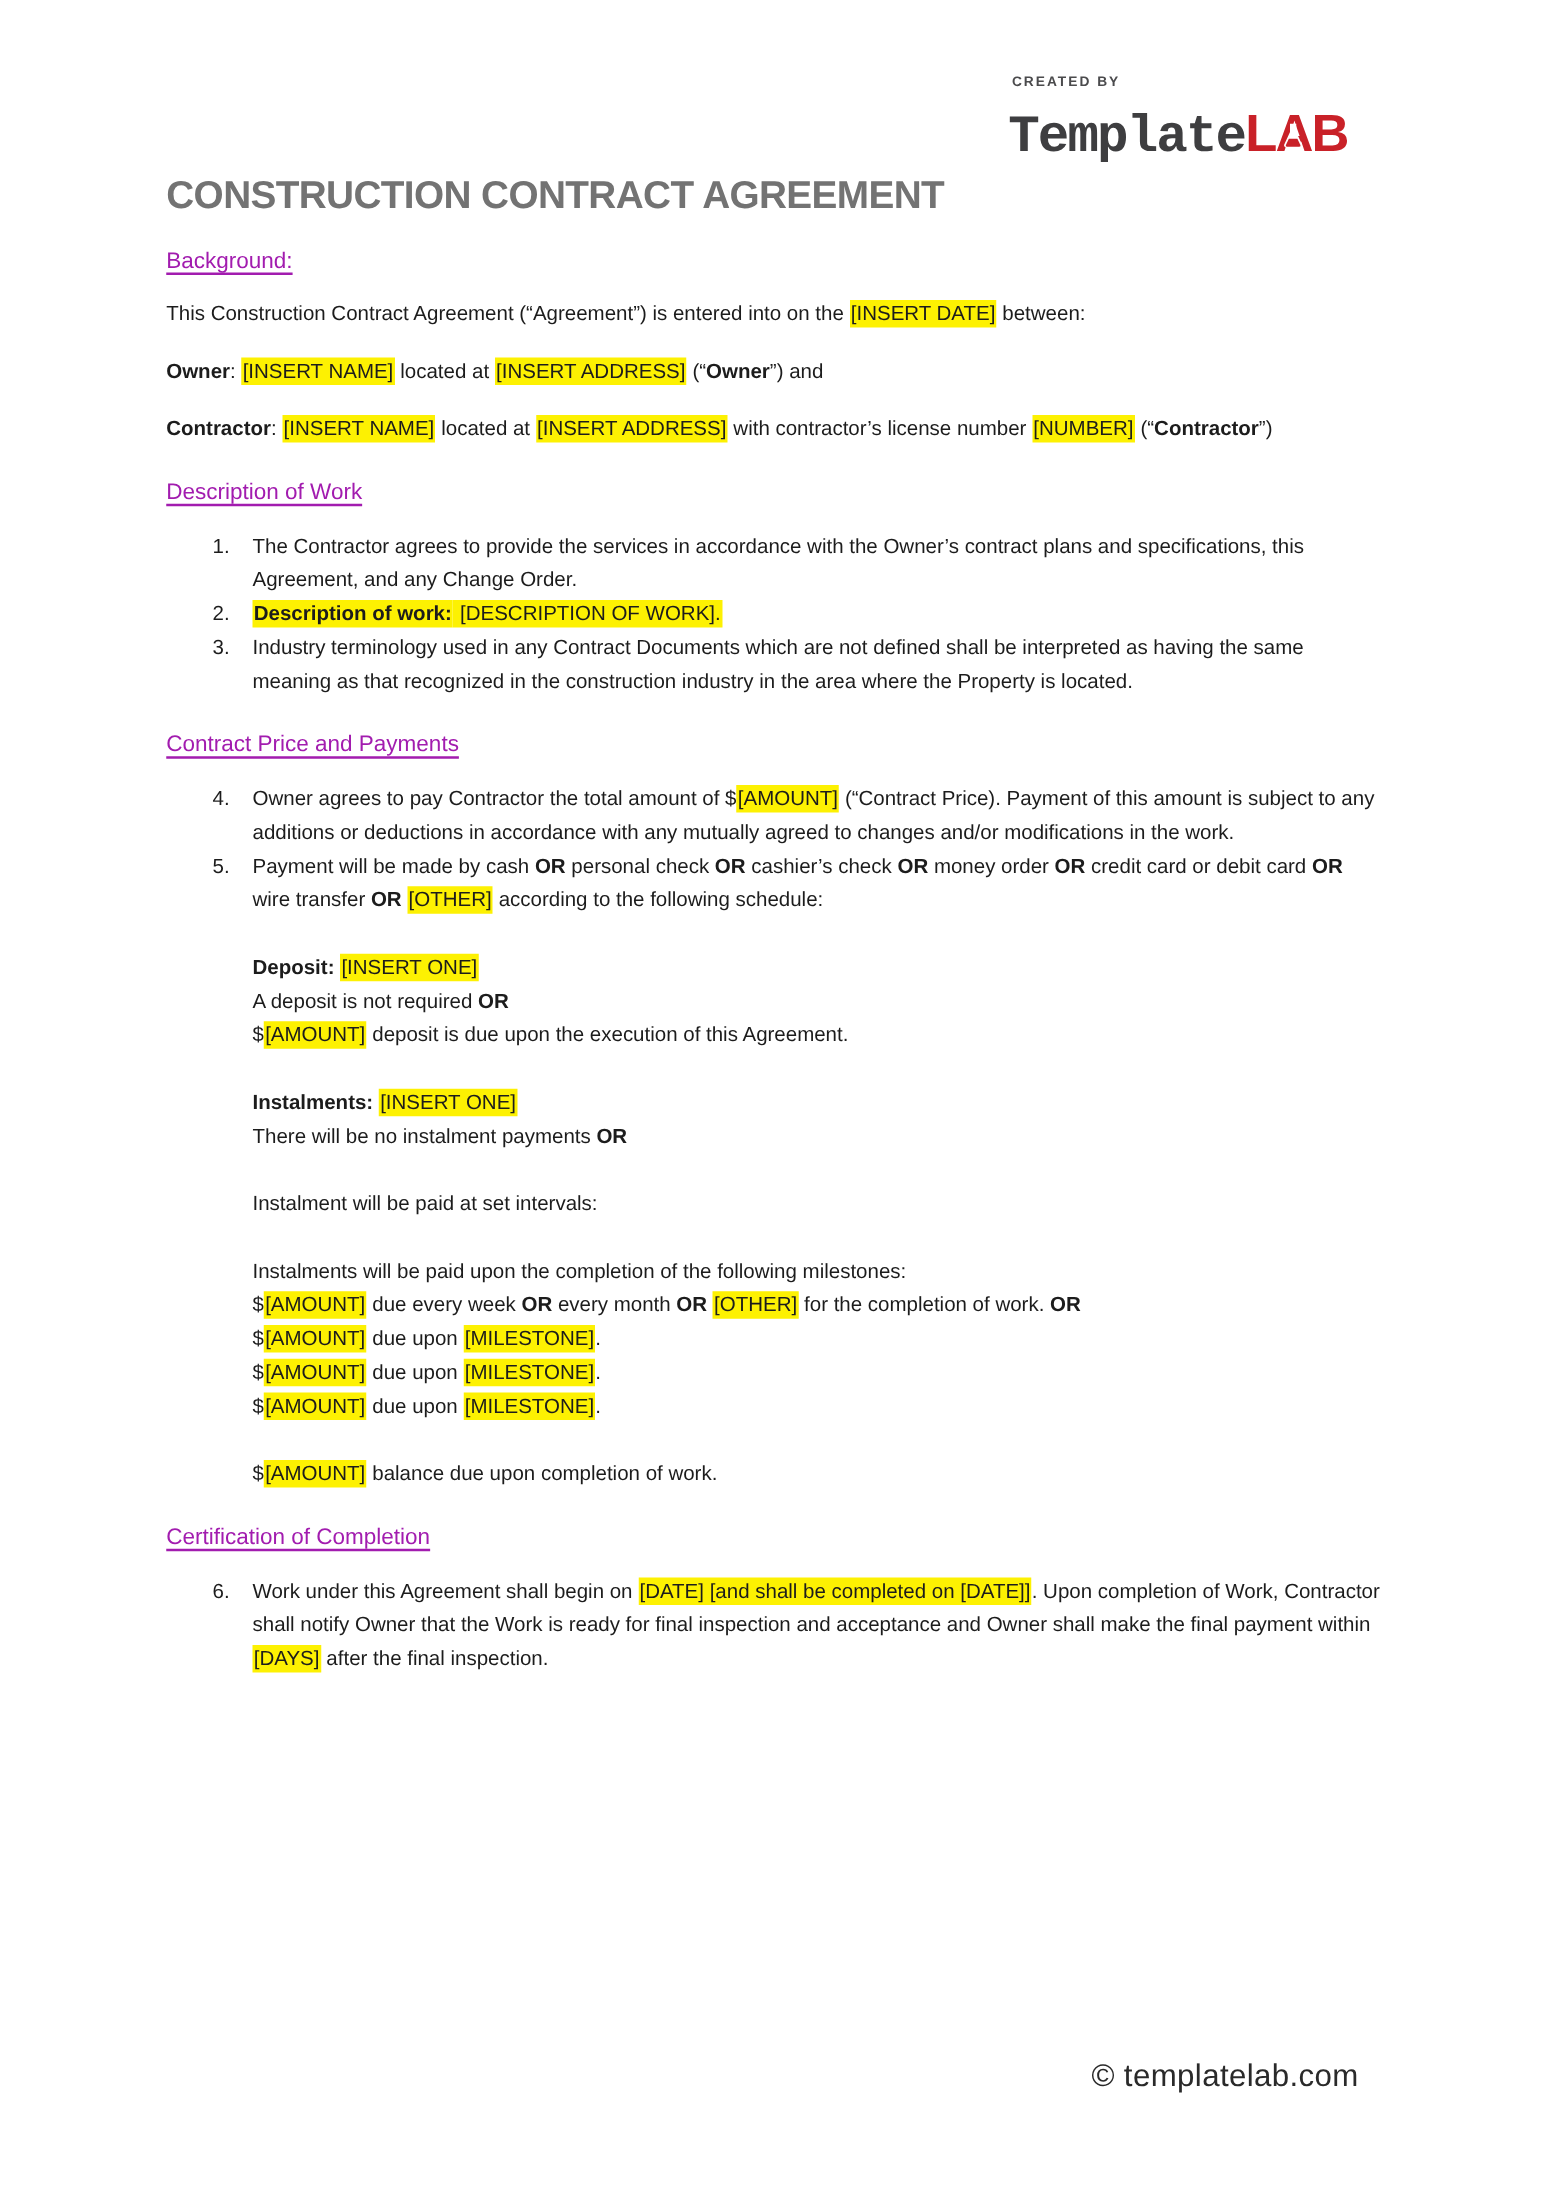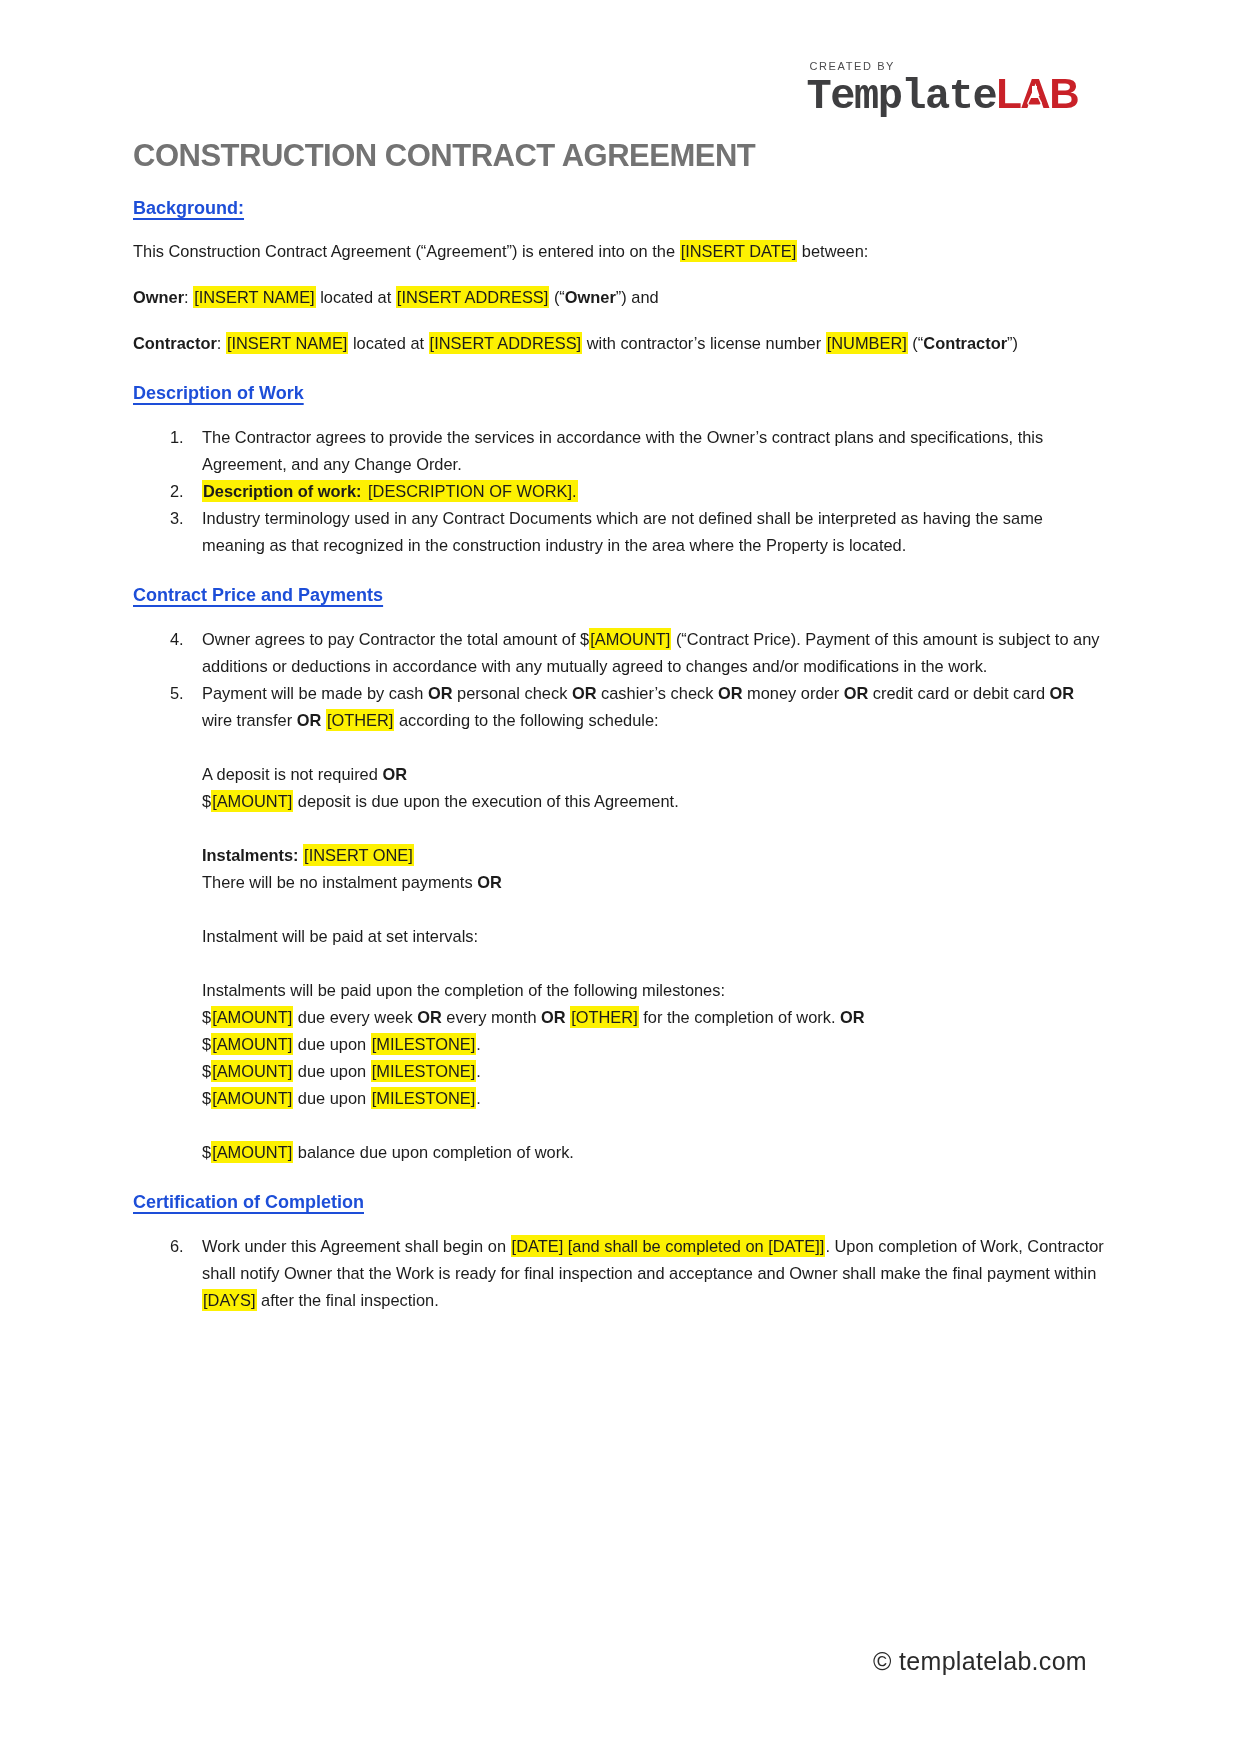--- a/index.html
+++ b/index.html
@@ -6,30 +6,30 @@
   html, body { background:#ffffff; }
   body {
     width:1240px; height:1754px; position:relative; overflow:hidden;
     font-family:"Liberation Sans","DejaVu Sans",sans-serif;
     color:var(--text,#1c1c1c);
   }
   .page { position:absolute; inset:0; padding:58px 133px 0 133px; }
 
   
   .logo { position:absolute; top:60px; right:162px; }
-  .created-by { font-size:11px; font-weight:400; letter-spacing:1.6px; color:#4b4b4d; margin-left:3px; margin-bottom:1px; }
+  .created-by { font-size:11px; font-weight:700; letter-spacing:1.6px; color:#4b4b4d; margin-left:3px; margin-bottom:14px; }
   .wordmark { font-size:42px; font-weight:700; letter-spacing:-1.5px; line-height:1.0; white-space:nowrap; }
   .brand-dark { color:var(--brand-dark,#3e3e40);font-family:Liberation Mono, monospace; }
   .brand-red  { color:var(--brand-red,#c92128); position:relative; display:inline-block; }
   .flask { position:absolute; left:31px; top:12px; width:15px; height:21px; }
 
   
   .title { margin-top:82px; text-align:left; font-size:31px; line-height:32px; font-weight:700; letter-spacing:-0.5px; color:#737373; }
   .h {
-    margin-top:25px; font-size:18px; line-height:22px; font-weight:700; color:#1d4ed8;
+    margin-top:25px; font-size:18px; line-height:22px; font-weight:400; color:#a21caf;
     text-decoration:underline; text-decoration-thickness:2px; text-underline-offset:4px;
   }
 
   
   .p { margin-top:19px; font-size:16.4px; line-height:27px; }
   .ol { margin-top:20px; font-size:16.4px; }
   .li { display:flex; line-height:27px; padding-left:37px; }
   .li .num { flex:none; width:32px; }
   .li .txt { flex:1; }
 
@@ -84,20 +84,21 @@
       <span class="num">4.</span>
       <span class="txt"><span>Owner agrees to pay Contractor the total amount of $</span><span class="hl">[AMOUNT]</span><span> (“Contract Price). Payment of this amount is subject to any additions or deductions in accordance with any mutually agreed to changes and/or modifications in the work.</span></span>
     </div>
     <div class="li">
       <span class="num">5.</span>
       <span class="txt"><span>Payment will be made by cash </span><span class="b">OR</span><span> personal check </span><span class="b">OR</span><span> cashier’s check </span><span class="b">OR</span><span> money order </span><span class="b">OR</span><span> credit card or debit card </span><span class="b">OR</span><span> wire transfer </span><span class="b">OR</span><span> </span><span class="hl">[OTHER]</span><span> according to the following schedule:</span></span>
     </div>
   </div>
 
   <div class="schedule">
+    <p class="sline"><span class="b">Deposit: </span><span class="hl">[INSERT ONE]</span></p>
     <p class="sline"><span>A deposit is not required </span><span class="b">OR</span></p>
     <p class="sline"><span>$</span><span class="hl">[AMOUNT]</span><span> deposit is due upon the execution of this Agreement.</span></p>
     <p class="sline gap"><span class="b">Instalments: </span><span class="hl">[INSERT ONE]</span></p>
     <p class="sline"><span>There will be no instalment payments </span><span class="b">OR</span></p>
     <p class="sline gap"><span>Instalment will be paid at set intervals:</span></p>
     <p class="sline gap"><span>Instalments will be paid upon the completion of the following milestones:</span></p>
     <p class="sline"><span>$</span><span class="hl">[AMOUNT]</span><span> due every week </span><span class="b">OR</span><span> every month </span><span class="b">OR</span><span> </span><span class="hl">[OTHER]</span><span> for the completion of work. </span><span class="b">OR</span></p>
     <p class="sline"><span>$</span><span class="hl">[AMOUNT]</span><span> due upon </span><span class="hl">[MILESTONE]</span><span>.</span></p>
     <p class="sline"><span>$</span><span class="hl">[AMOUNT]</span><span> due upon </span><span class="hl">[MILESTONE]</span><span>.</span></p>
     <p class="sline"><span>$</span><span class="hl">[AMOUNT]</span><span> due upon </span><span class="hl">[MILESTONE]</span><span>.</span></p>

